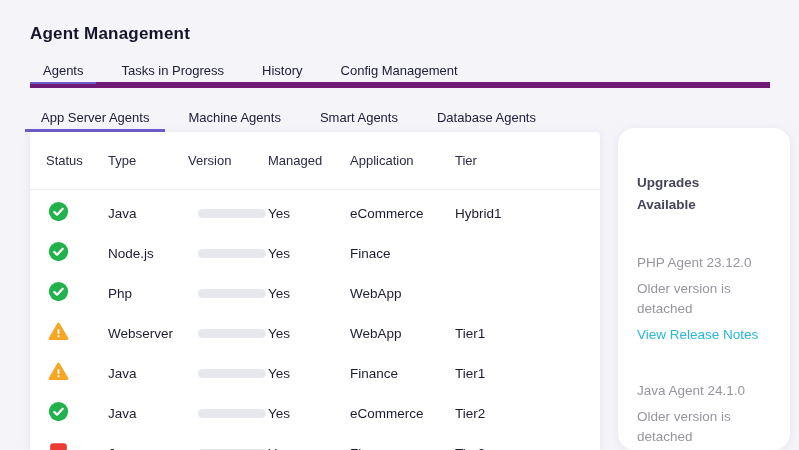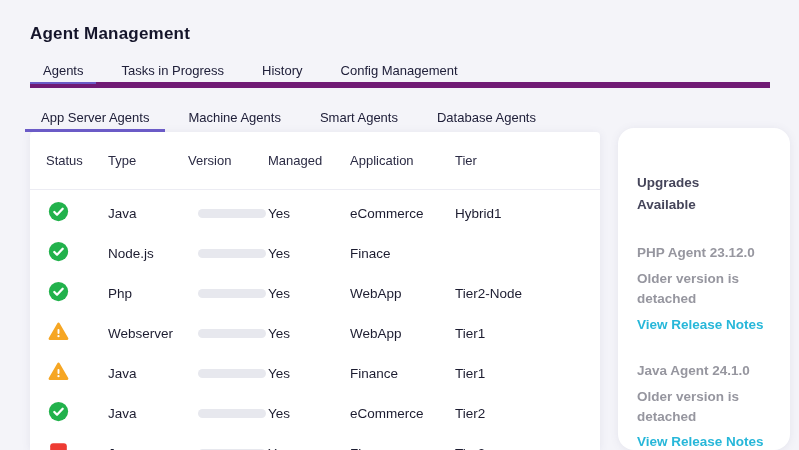--- a/index.html
+++ b/index.html
@@ -67,21 +67,21 @@
   .side-card {
     position:absolute; left:618px; top:128px; width:172px; height:322px;
     background:#fff; border-radius:16px;
     box-shadow:0 1px 8px rgba(90,90,130,.10);
     padding:44px 19px 0 19px;
   }
   .side-title {
     font-size:13.5px; font-weight:700; color:#45455a;
     line-height:1.6; max-width:82px;
   }
-  .upgrade-item { margin-top:30px;font-weight:bold; }
+  .upgrade-item { margin-top:40px; }
   .upgrade-name { font-size:13.5px; color:#96969f; margin-bottom:9px; }
   .upgrade-note { font-size:13.5px; color:#96969f; line-height:1.5; max-width:122px; }
   .upgrade-link {
     display:inline-block; margin-top:7px; font-size:13.5px; color:#27b7d9;
     text-decoration:none; cursor:pointer;
   }
 </style>
 </head>
 <body>
 
@@ -138,21 +138,20 @@
 
   <div class="trow">
     <span class="cell"><span class="sicon"><svg viewBox="0 0 24 24">
                 <circle cx="12" cy="12" r="11" fill="#22b24c"></circle>
                 <path d="M7.2 12.6l3.1 3.1 6.5-6.8" stroke="#fff" stroke-width="2.6" fill="none" stroke-linecap="round" stroke-linejoin="round"></path>
               </svg></span></span>
     <span class="cell">Php</span>
     <span class="cell"><span class="pill"></span></span>
     <span class="cell">Yes</span>
     <span class="cell">WebApp</span>
-    <span class="cell">Tier2-Node</span>
   </div>
 
   <div class="trow">
     <span class="cell"><span class="sicon"><svg viewBox="0 0 24 24">
                 <path d="M12 3.2 L21.8 20.2 H2.2 Z" fill="#f6a623" stroke="#f6a623" stroke-width="3" stroke-linejoin="round"></path>
                 <rect x="10.9" y="9.2" width="2.2" height="5.6" rx="1.1" fill="#fff"></rect>
                 <circle cx="12" cy="17.3" r="1.3" fill="#fff"></circle>
               </svg></span></span>
     <span class="cell">Webserver</span>
     <span class="cell"><span class="pill"></span></span>

